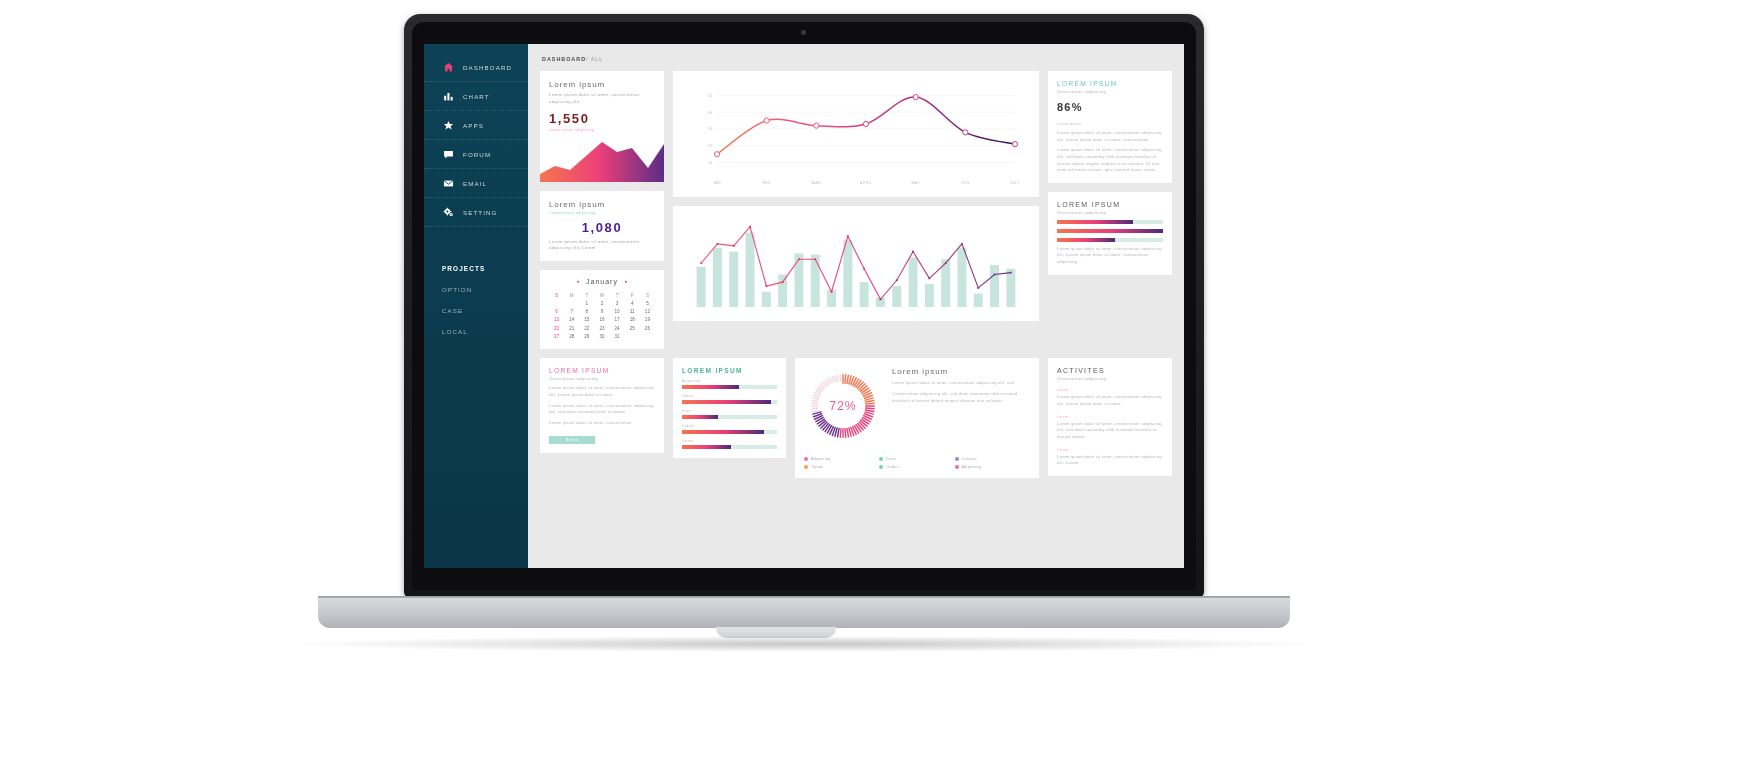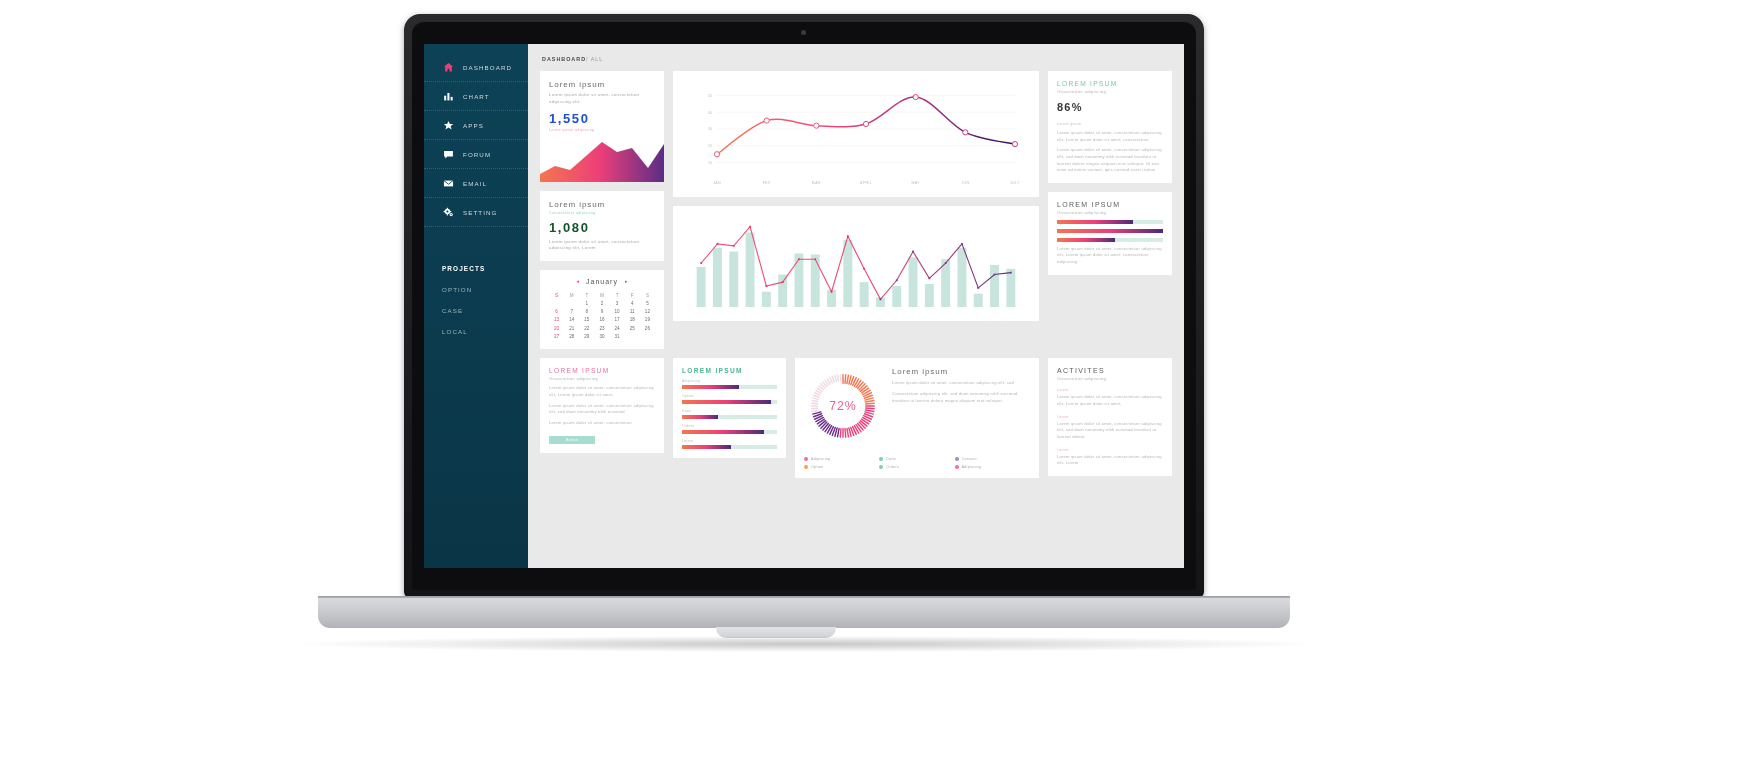--- a/index.html
+++ b/index.html
@@ -77,22 +77,22 @@
   .grid { display:flex; gap:9px; align-items:flex-start; }
   .col-l { width:124px; flex:0 0 124px; }
   .col-m { flex:1; }
   .col-r { width:124px; flex:0 0 124px; }
   .card { background:#fff; margin-bottom:9px; }
 
   
   .stat1 { padding:9px 9px 0 9px; }
   .stat-title { font-size:8px; color:#6b6b6b; letter-spacing:.9px; font-weight:400; }
   .stat-sub { font-size:4.4px; color:#a8a8a8; line-height:1.55; margin-top:3px; letter-spacing:.25px; }
-  .stat-num { font-size:13px; font-weight:700; color:#1d4ed8; letter-spacing:1.6px; margin-top:5px; }
-  .stat-num.pink { color:#14532d; }
+  .stat-num { font-size:13px; font-weight:700; color:#7f1d1d; letter-spacing:1.6px; margin-top:5px; }
+  .stat-num.pink { color:#4c1d95;text-align:center; }
   .stat-tag { font-size:3.6px; color:#f0a2bd; letter-spacing:.35px; margin-top:2px; }
   .stat-tag.teal { color:#8fd4c4; }
   .area-wrap { margin:6px -9px 0 -9px; height:44px; }
 
   
   .stat2 { padding:9px; }
   .stat2 .stat-sub { margin-top:4px; }
 
   
   .cal { padding:8px 9px 9px 9px; }

